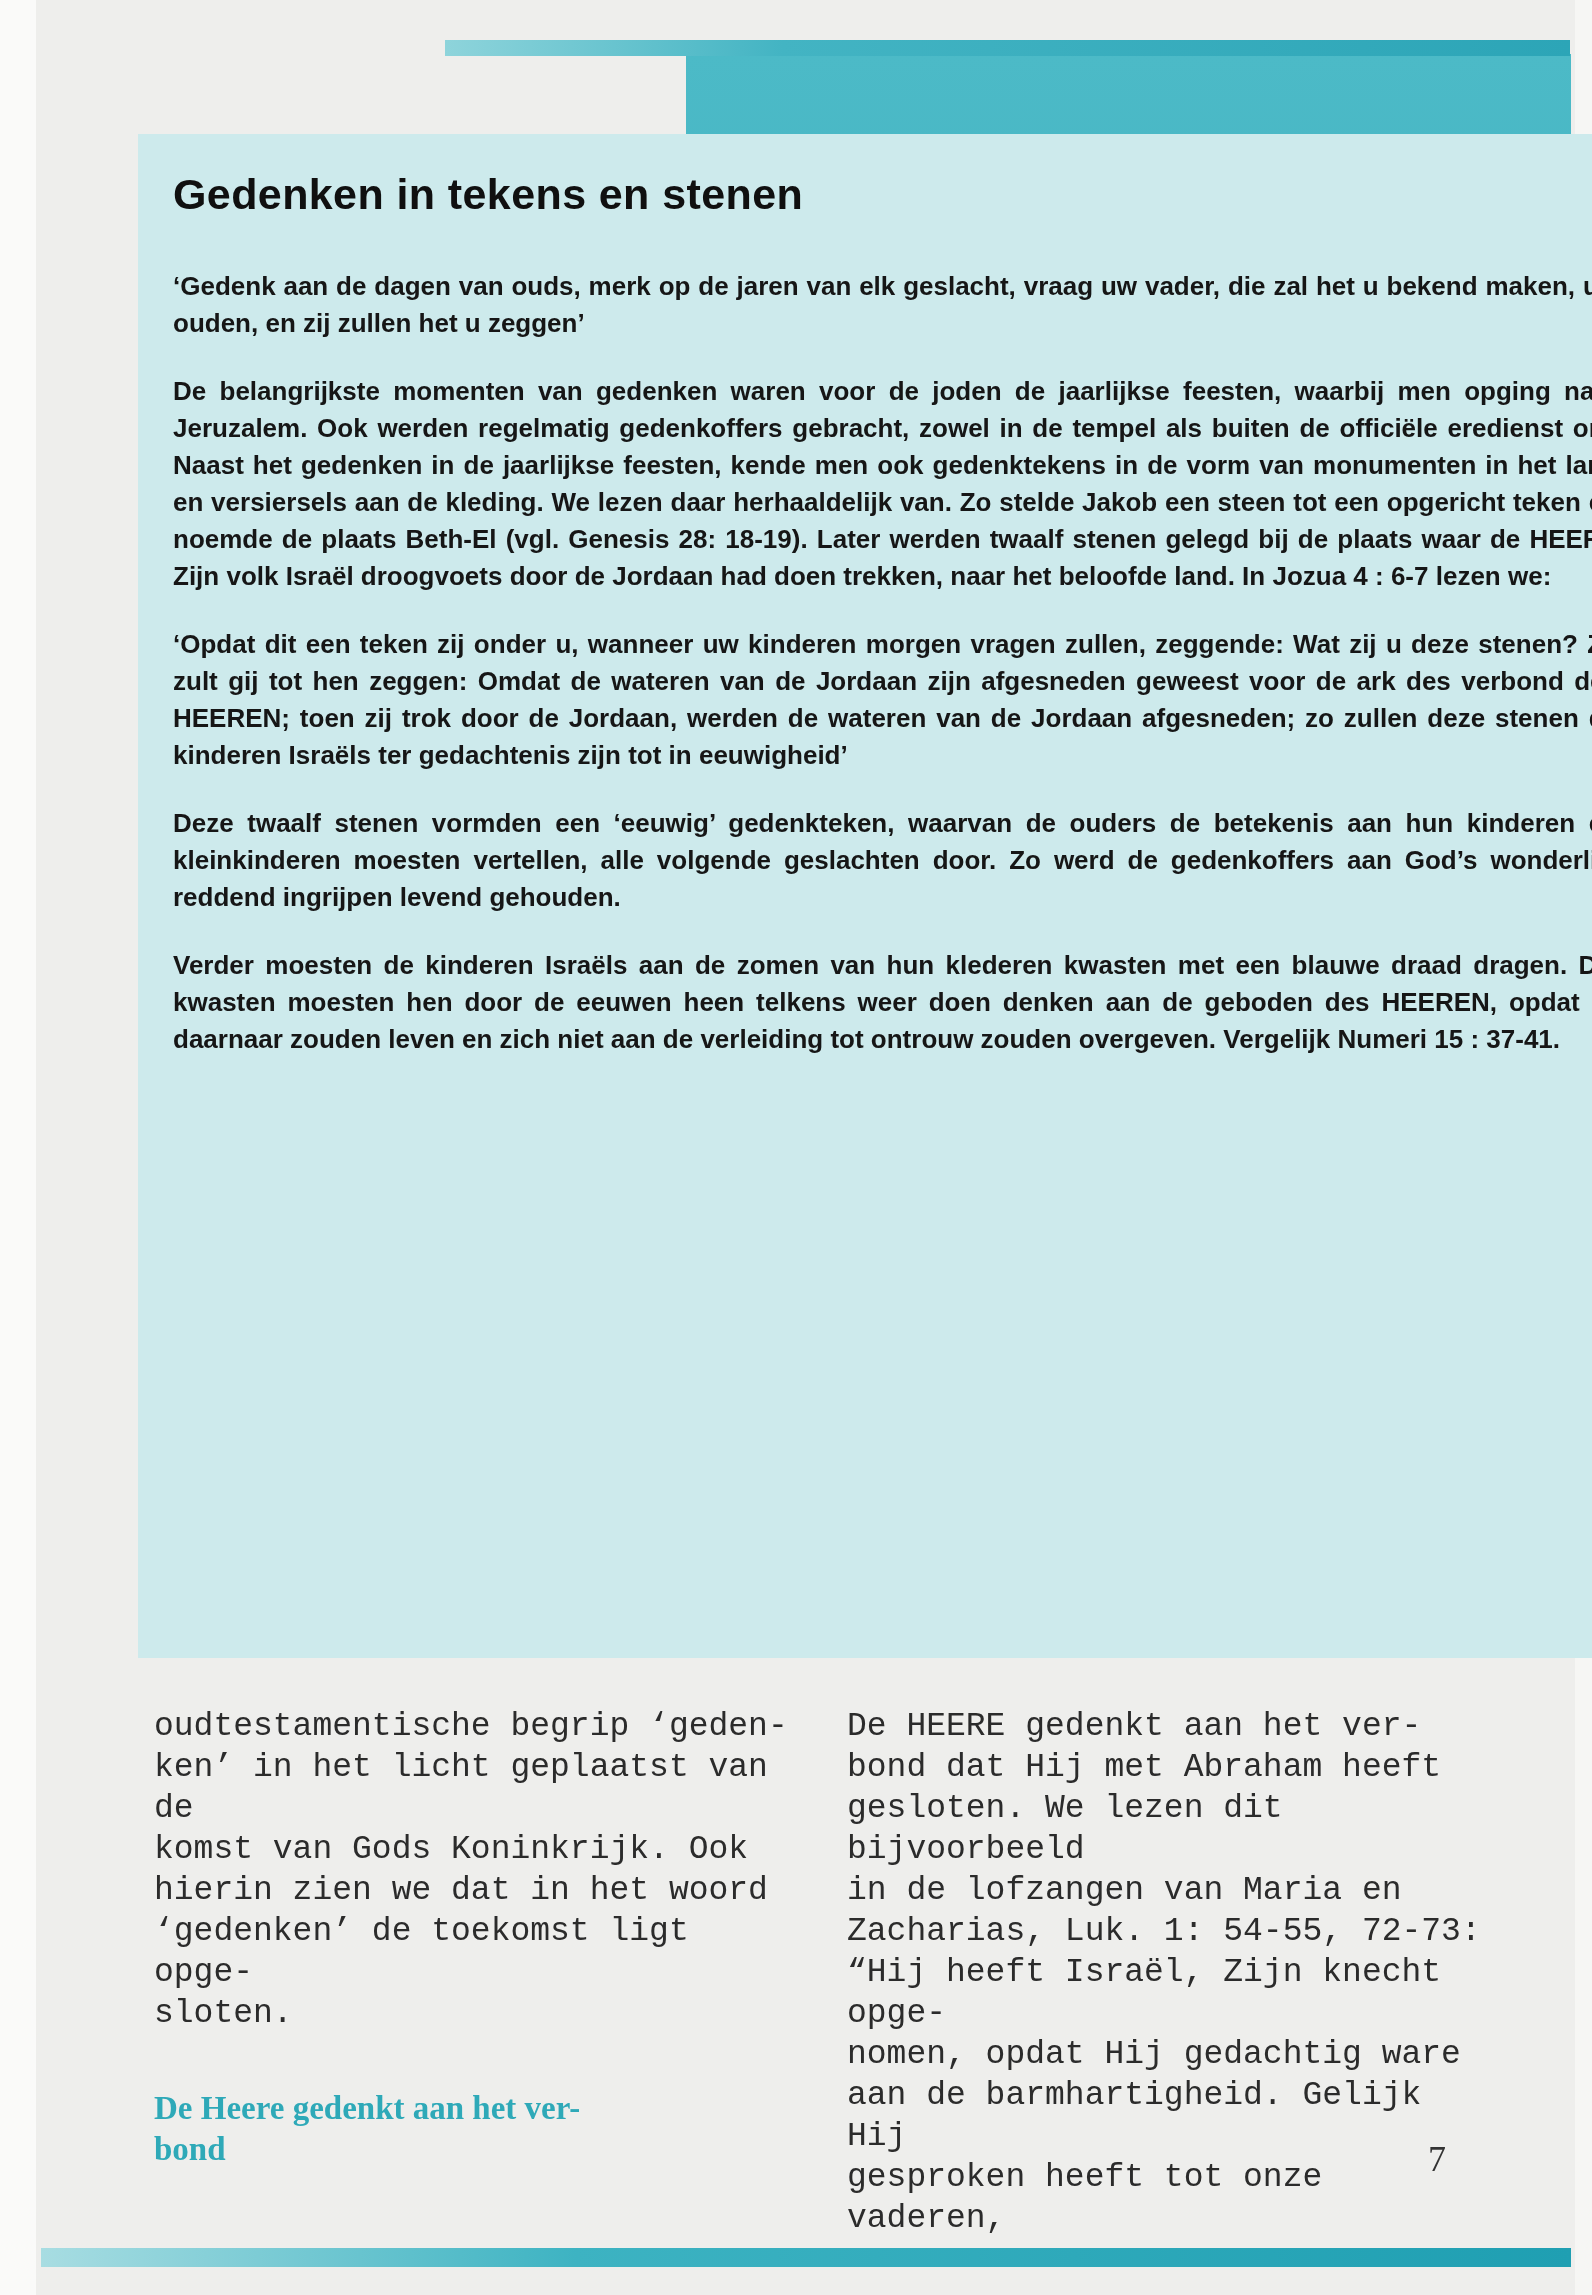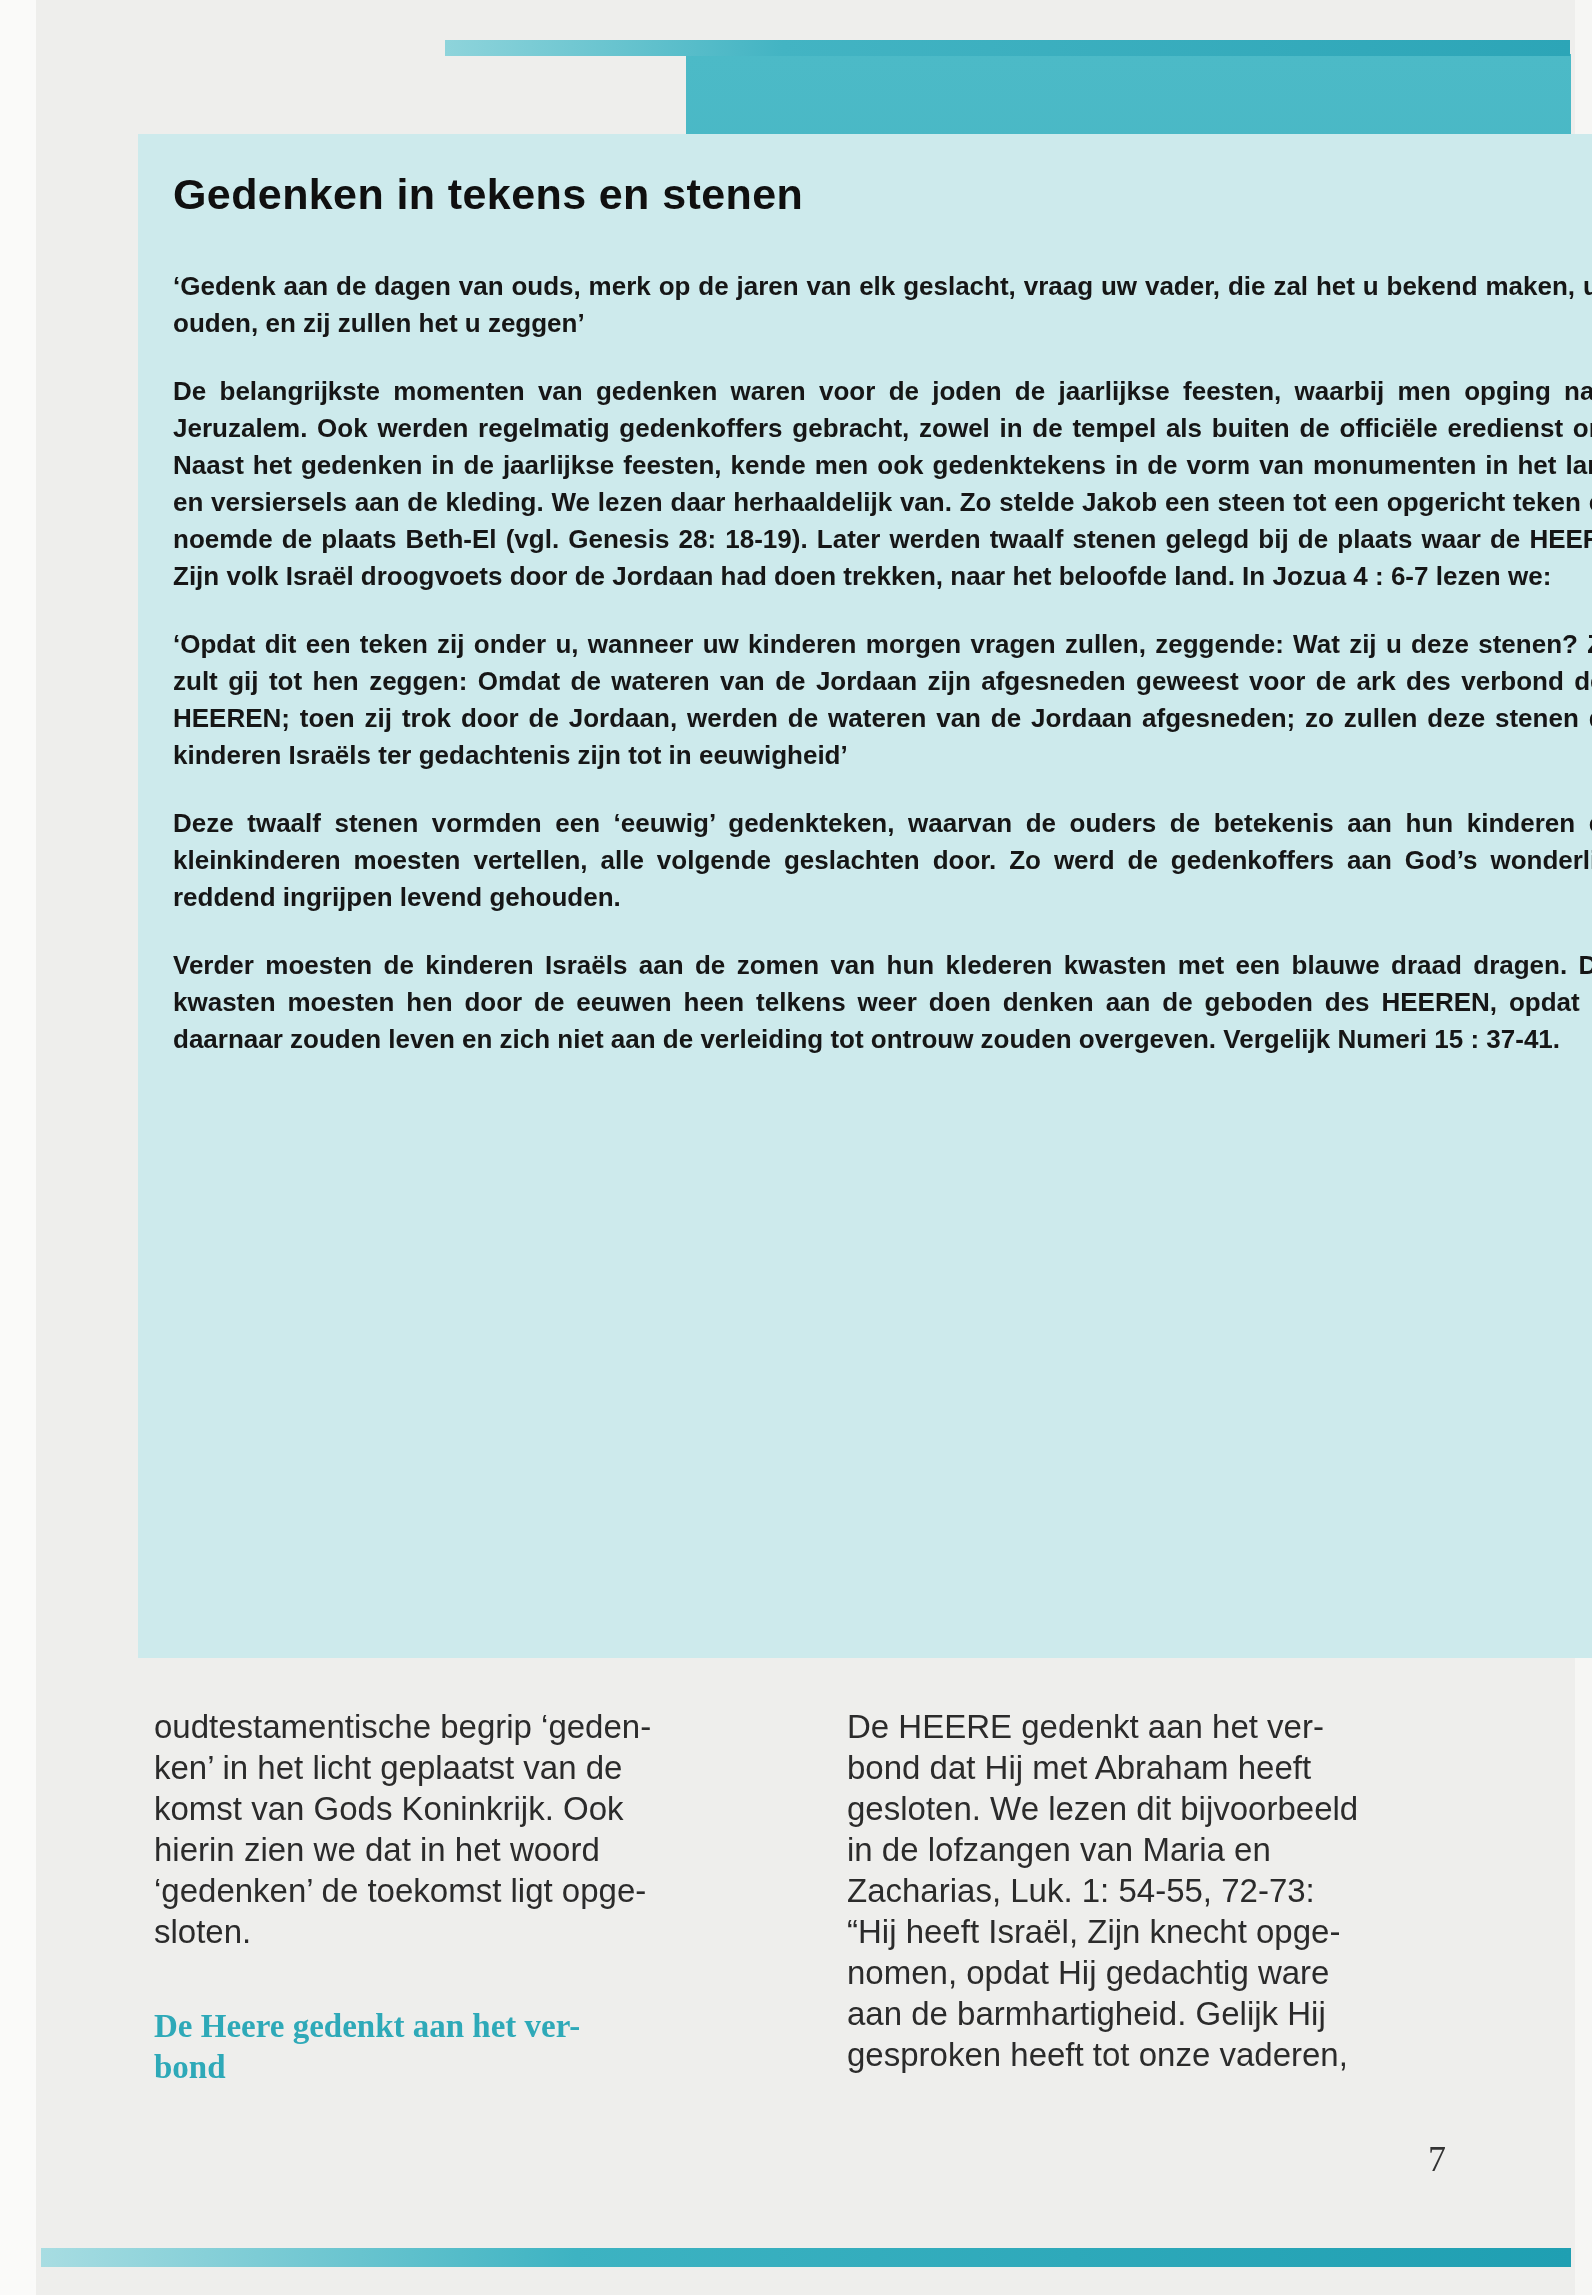--- a/index.html
+++ b/index.html
@@ -51,21 +51,21 @@
     font-size: 26px; line-height: 37px; font-weight: bold;
     color: #161616;
     text-align: justify;
   }
 
   .col { position: absolute; top: 1706px; width: 643px; z-index: 2; }
   .col-left  { left: 154px; }
   .col-right { left: 847px; }
   .serif-text {
     margin: 0;
-    font-family: Liberation Sans, sans-serif;
+    font-family: Liberation Mono, monospace;
     font-size: 33px; line-height: 41px;
     color: #2b2b2b;
     white-space: pre-line;
   }
   .subhead {
     margin: 54px 0 0 0;
     font-family: "Liberation Serif", serif;
     font-size: 33px; line-height: 41px; font-weight: bold;
     color: #2ea9b8;
     white-space: pre-line;

